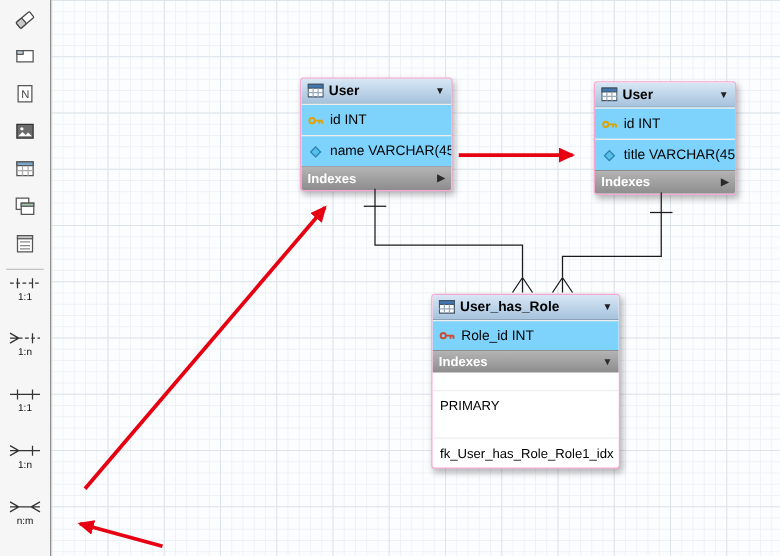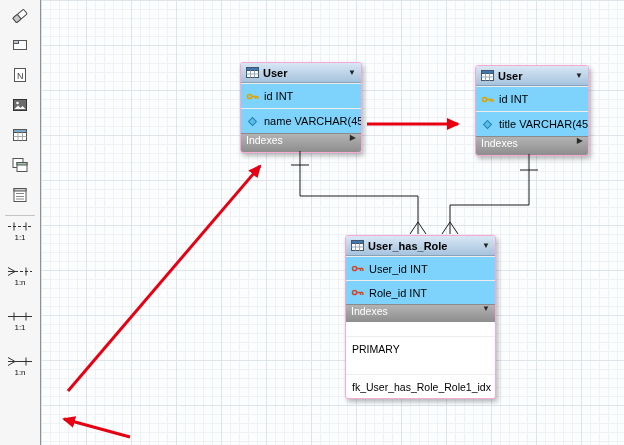--- a/index.html
+++ b/index.html
@@ -40,22 +40,22 @@
   .tbl-header {
     height:20px; display:flex; align-items:center; gap:4px; padding:0 5px;
     background:linear-gradient(#d8e7f5, #a6c3dd); border-bottom:1px solid #87a2ba;
     font-weight:bold; color:#000;
   }
   .tbl-title { white-space:nowrap; }
   .tbl-caret { margin-left:auto; font-size:8px; color:#222; line-height:8px; }
   .tbl-row { height:25px; display:flex; align-items:center; gap:5px; padding:0 5px; background:#7dd3fc; border-top:1px solid #ededed; white-space:nowrap; }
   .tbl-row:first-of-type { border-top:none; }
   .tbl-indexes {
-    height:19px; display:flex; align-items:flex-start; padding:0 5px;
-    background:linear-gradient(#b3b3b3, #8d8d8d); color:#fff; font-weight:normal; font-size:10.5px;
+    height:19px; display:flex; align-items:center; padding:0 5px;
+    background:linear-gradient(#b3b3b3, #8d8d8d); color:#fff; font-weight:bold; font-size:10.5px;
     border-top:1px solid #8a8a8a;
   }
   .idx-caret { margin-left:auto; font-size:8px; color:#2b2b2b; line-height:8px; }
   .idx-row { height:24px; display:flex; align-items:center; padding:0 6px; border-top:1px solid #ededed; font-size:10.5px; white-space:nowrap; overflow:hidden;margin-top:14px; }
   .compact .tbl-row { height:24px; }
   .compact .tbl-indexes { height:18px; }
   .col-icon { width:13px; height:13px; display:inline-flex; flex:0 0 13px; }
   .hdr-icon { width:13px; height:13px; display:inline-flex; flex:0 0 13px; }
 
   
@@ -158,20 +158,28 @@
 
     <div class="rel-tool">
       <svg width="26" height="11" viewBox="0 0 26 11" stroke="#333" stroke-width="1" fill="none">
         <path d="M8,5.5 L1,1.5 M8,5.5 L1,5.5 M8,5.5 L1,9.5"></path>
         <line x1="8" y1="5.5" x2="25" y2="5.5"></line>
         <line x1="19" y1="1.5" x2="19" y2="9.5"></line>
       </svg>
       <span class="rel-label">1:n</span>
     </div>
 
+    <div class="rel-tool">
+      <svg width="26" height="11" viewBox="0 0 26 11" stroke="#333" stroke-width="1" fill="none">
+        <path d="M8,5.5 L1,1.5 M8,5.5 L1,5.5 M8,5.5 L1,9.5"></path>
+        <path d="M18,5.5 L25,1.5 M18,5.5 L25,5.5 M18,5.5 L25,9.5"></path>
+        <line x1="8" y1="5.5" x2="18" y2="5.5"></line>
+      </svg>
+      <span class="rel-label">n:m</span>
+    </div>
 
   </div>
 
   <div class="canvas"></div>
 
   <div class="db-table" style="left:240px; top:62px; width:122px;">
     <div class="tbl-header">
       <span class="hdr-icon">
         <svg width="13" height="13" viewBox="0 0 13 13">
           <rect x="0.5" y="1.5" width="12" height="10" fill="#fff" stroke="#456"></rect>
@@ -250,29 +258,20 @@
         <svg width="13" height="13" viewBox="0 0 13 13">
           <rect x="0.5" y="1.5" width="12" height="10" fill="#fff" stroke="#456"></rect>
           <rect x="0.5" y="1.5" width="12" height="3" fill="#3d78b4" stroke="#456"></rect>
           <line x1="4.5" y1="4.5" x2="4.5" y2="11.5" stroke="#9ab"></line>
           <line x1="8.5" y1="4.5" x2="8.5" y2="11.5" stroke="#9ab"></line>
           <line x1="0.5" y1="8" x2="12.5" y2="8" stroke="#9ab"></line>
         </svg>
       </span>
       <span class="tbl-title">User_has_Role</span>
       <span class="tbl-caret">▼</span>
-    </div>
-    <div class="tbl-row">
-      <span class="col-icon">
-        <svg width="13" height="13" viewBox="0 0 13 13" fill="none" stroke="#cf4a30" stroke-width="1.5">
-          <circle cx="3.6" cy="6.5" r="2.1"></circle>
-            <path d="M5.7 6.5 H12 M9.5 6.5 v2.4 M11.8 6.5 v2.4"></path>
-        </svg>
-      </span>
-      <span>User_id INT</span>
     </div>
     <div class="tbl-row">
       <span class="col-icon">
         <svg width="13" height="13" viewBox="0 0 13 13" fill="none" stroke="#cf4a30" stroke-width="1.5">
           <circle cx="3.6" cy="6.5" r="2.1"></circle>
             <path d="M5.7 6.5 H12 M9.5 6.5 v2.4 M11.8 6.5 v2.4"></path>
         </svg>
       </span>
       <span>Role_id INT</span>
     </div>

